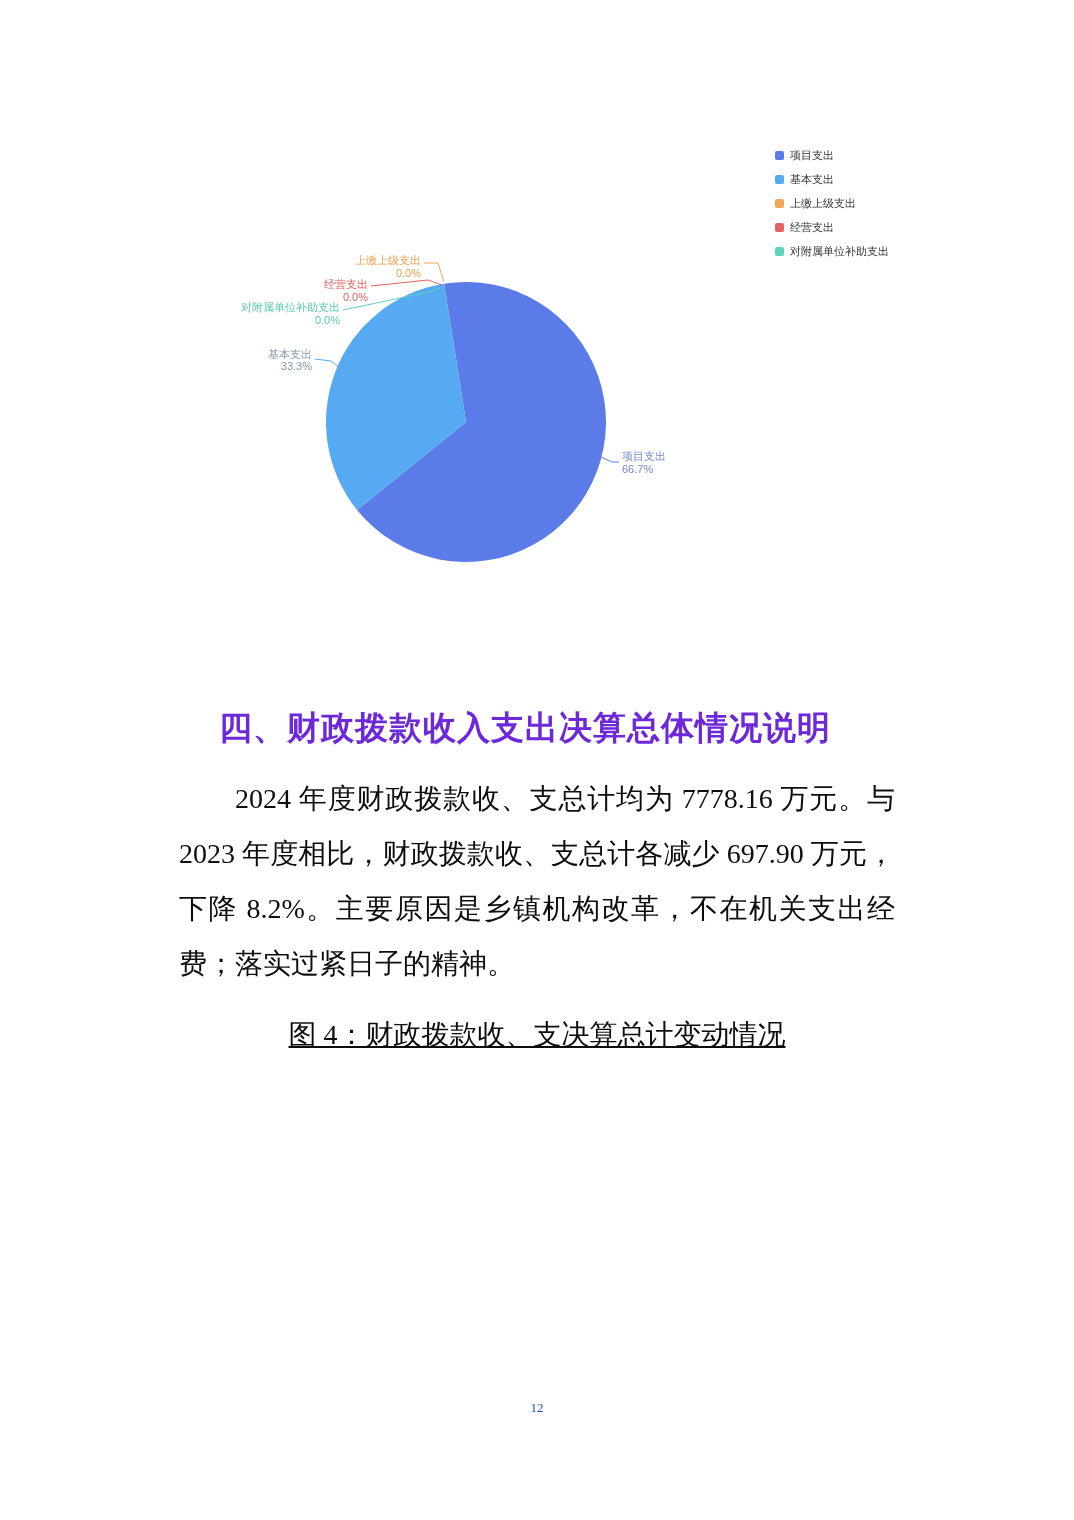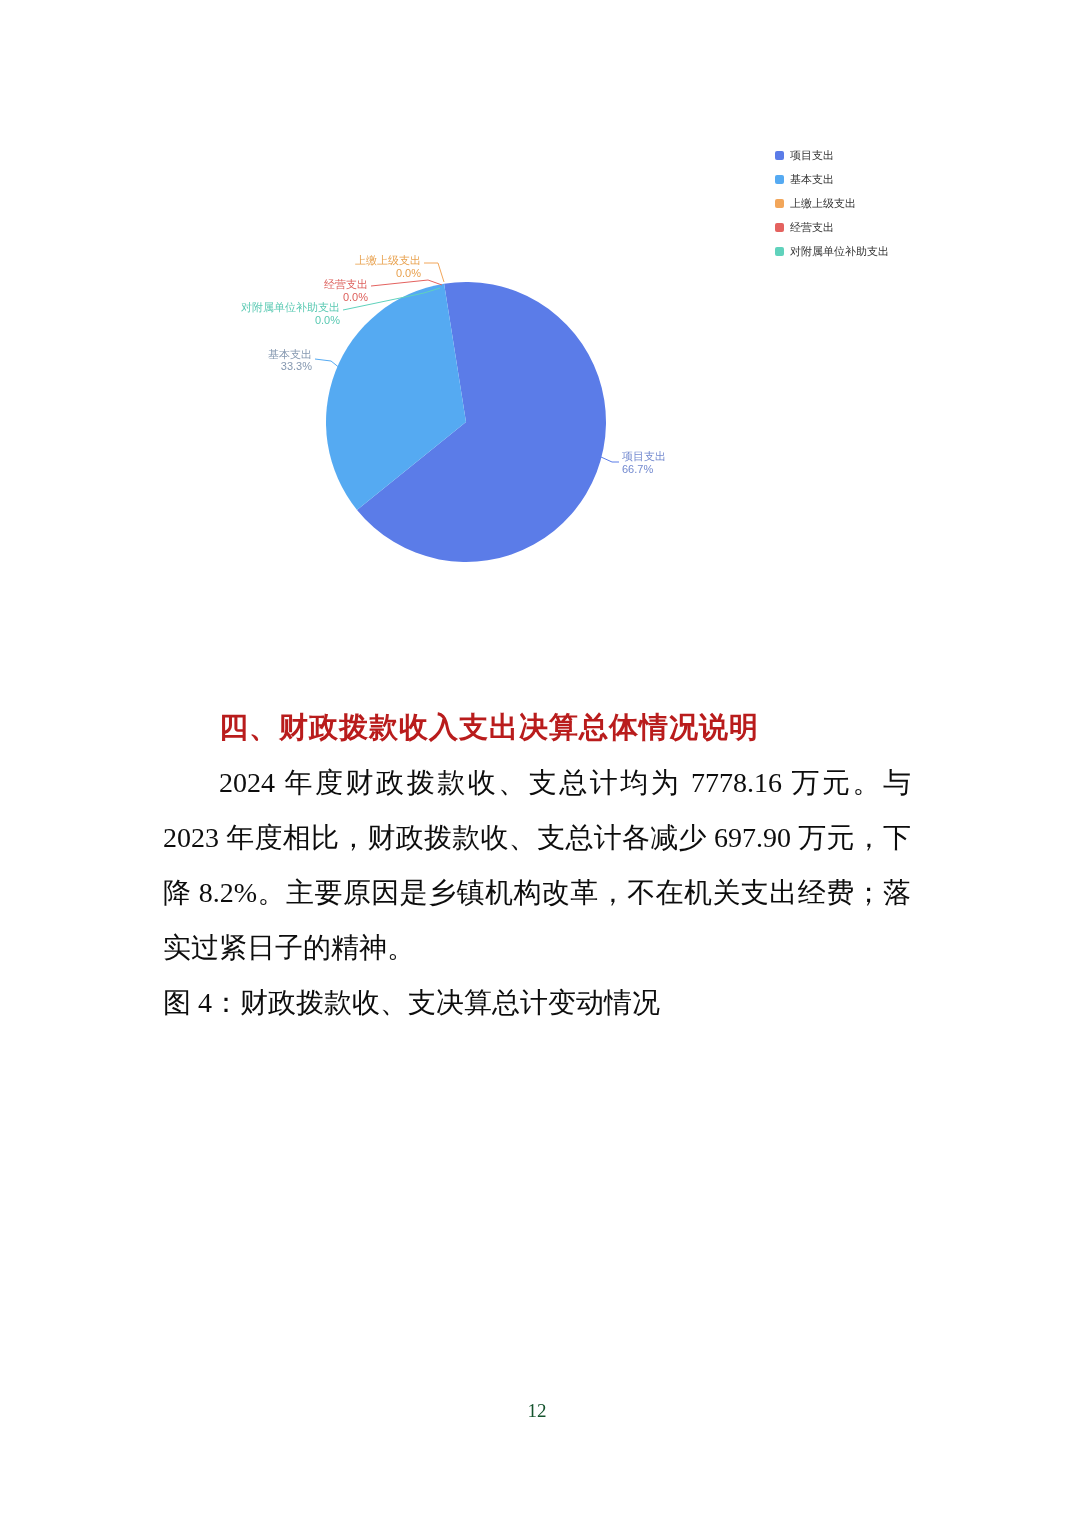--- a/index.html
+++ b/index.html
@@ -42,41 +42,43 @@
     left: 163px; top: 700px;
     width: 748px;
     color: #0d0d0d;
     font-size: 28px;
     line-height: 55px;
   }
   .section-heading {
     margin: 0;
     font-family: "Liberation Sans", sans-serif;
     font-weight: bold;
-    font-size: 29px;
+    font-size: 33px;
     line-height: 55px;
-    color: #b91c1c;
+    color: #6d28d9;
     text-indent: 56px;
     letter-spacing: 1px;
   }
   .body-para {
-    margin: 0;
+    margin: 16px;
     text-align: justify;
     text-indent: 56px;
   }
   .figure-caption {
     margin: 0;
+    text-align: center;
+    text-decoration: underline;
   }
   .page-number {
     position: absolute;
     left: 0; top: 1400px;
     width: 100%;
     text-align: center;
-    font-size: 19px;
-    color: #14532d;
+    font-size: 13px;
+    color: #1d4ed8;
   }
 </style>
 </head>
 <body>
 
 <div class="page">
 
   <div class="chart-area">
     <svg id="pie-svg" width="1074" height="500" viewBox="0 0 1074 500">
         <path d="M 466 292 L 444.0991748943677 153.72363231668072 A 140 140 0 1 1 357.0152777806167 379.876790580698 Z" fill="#5B7CE8"></path>

